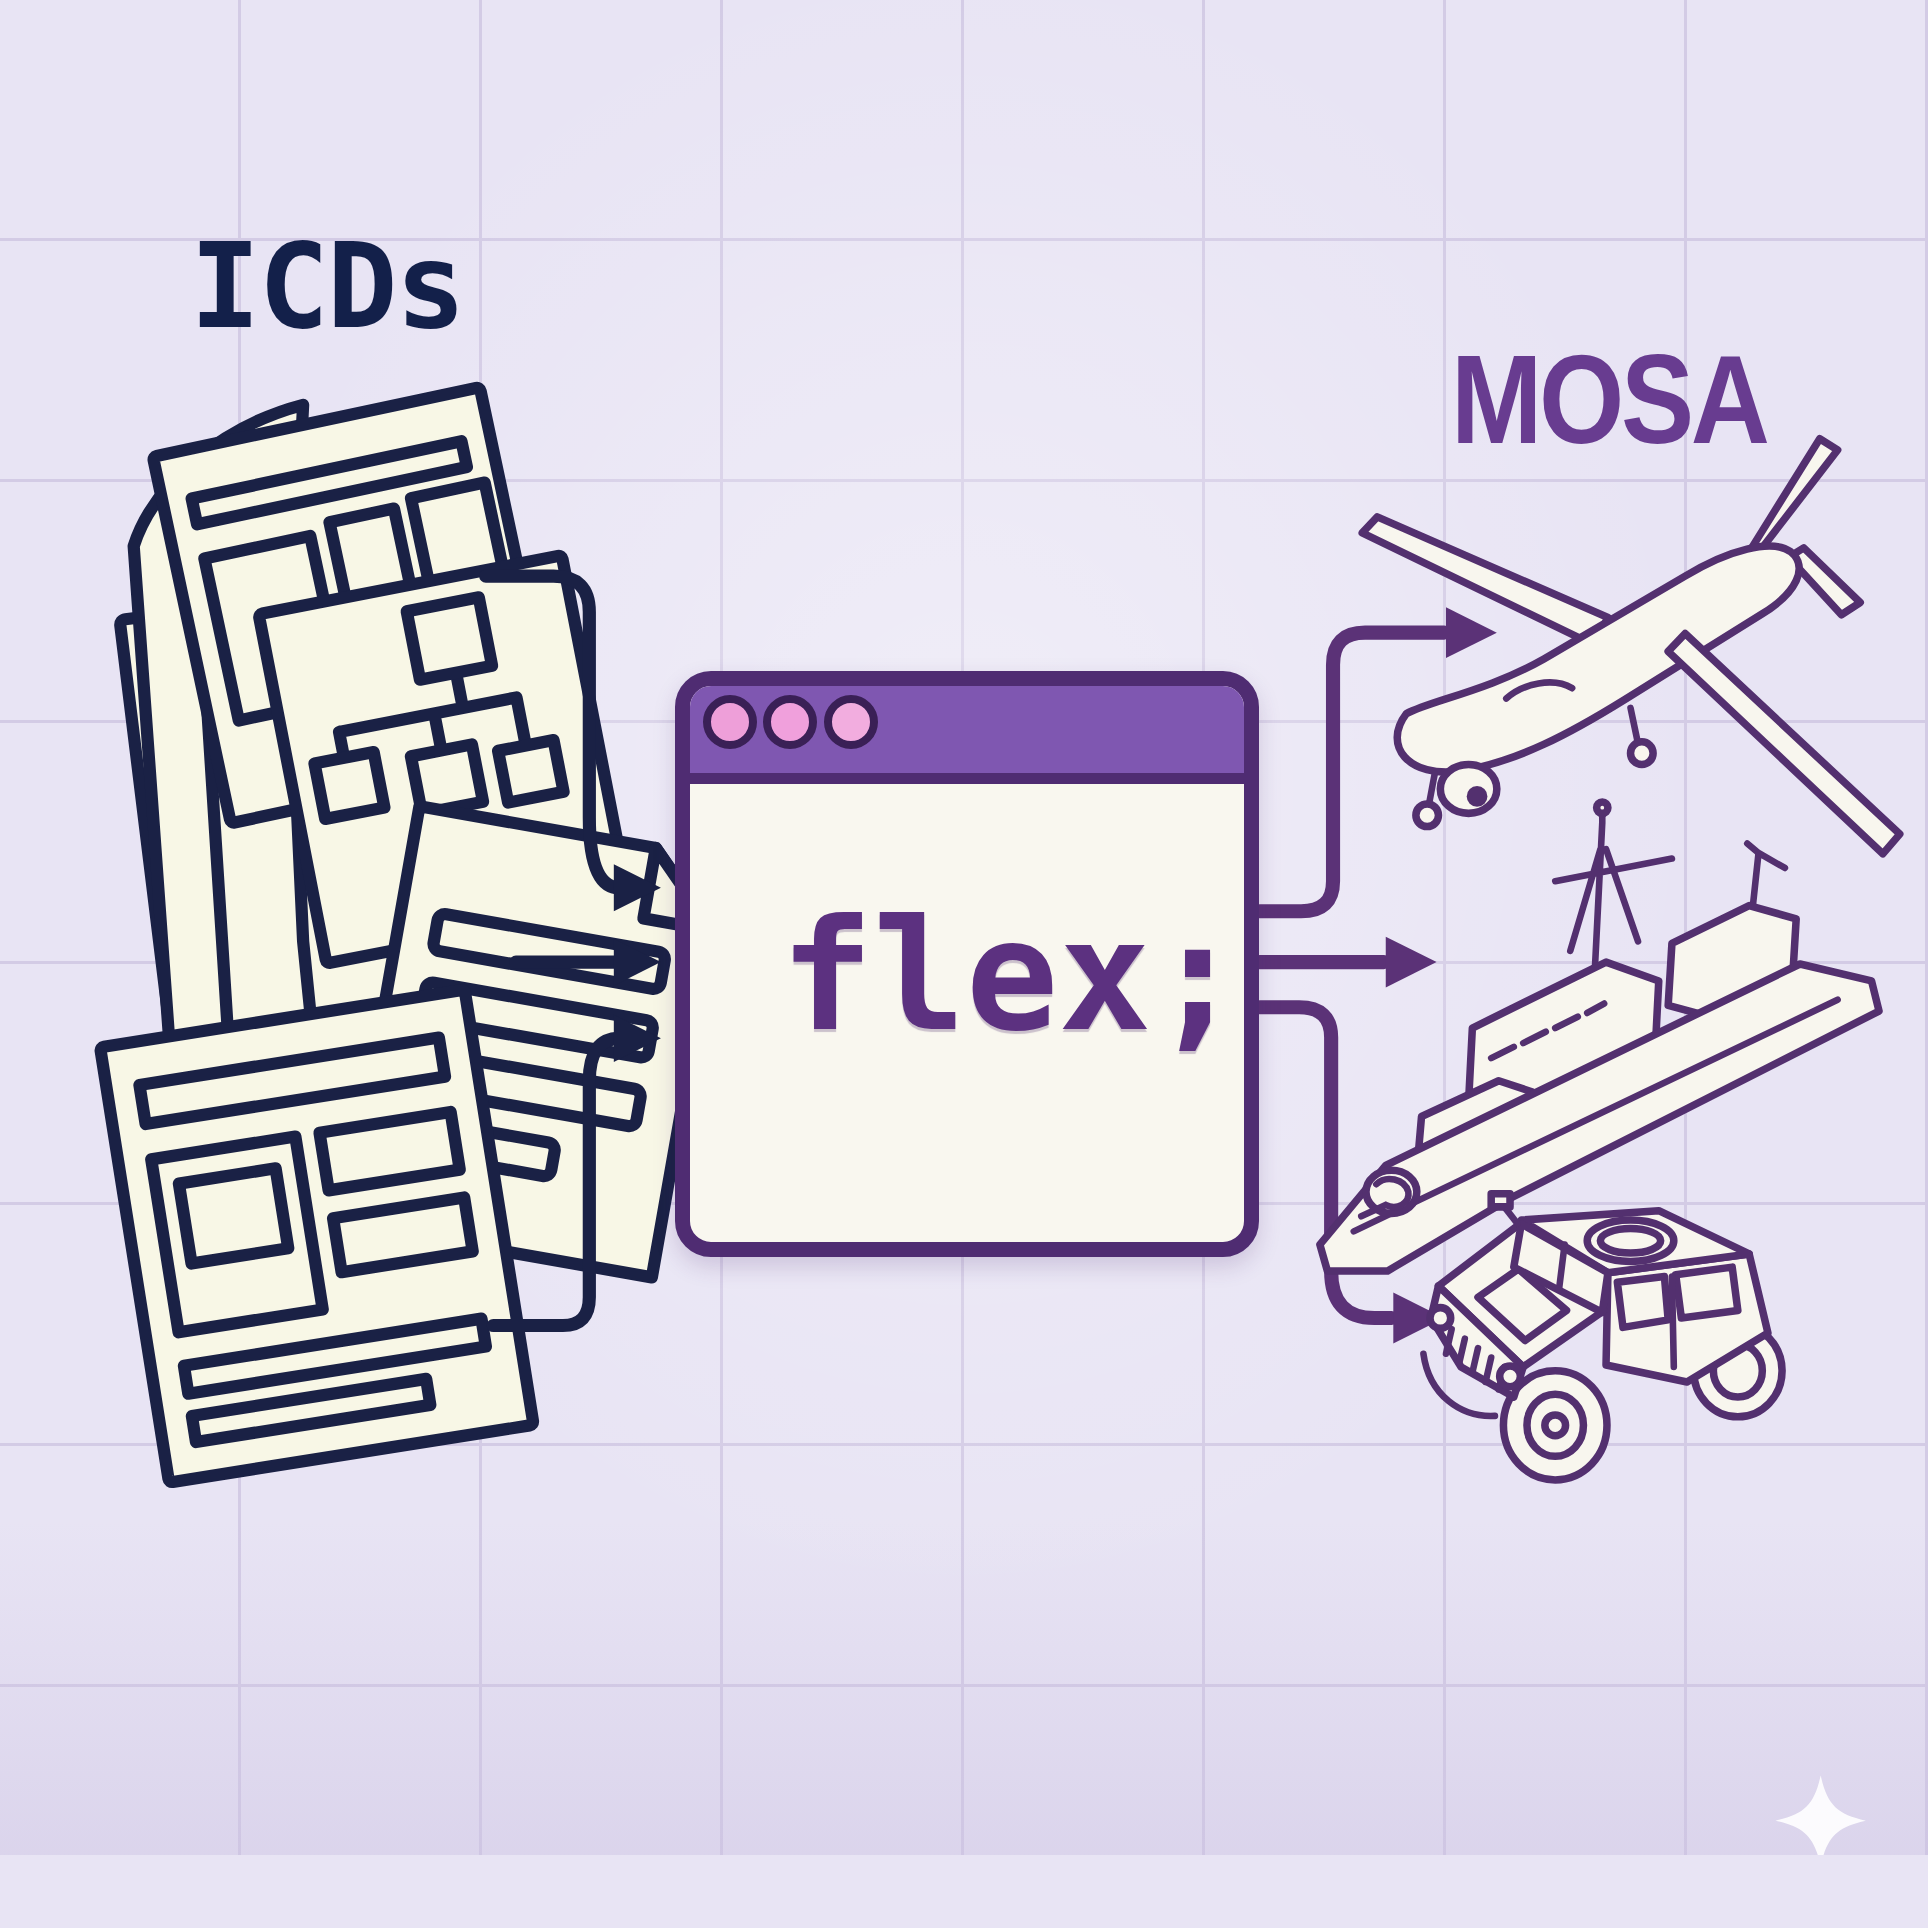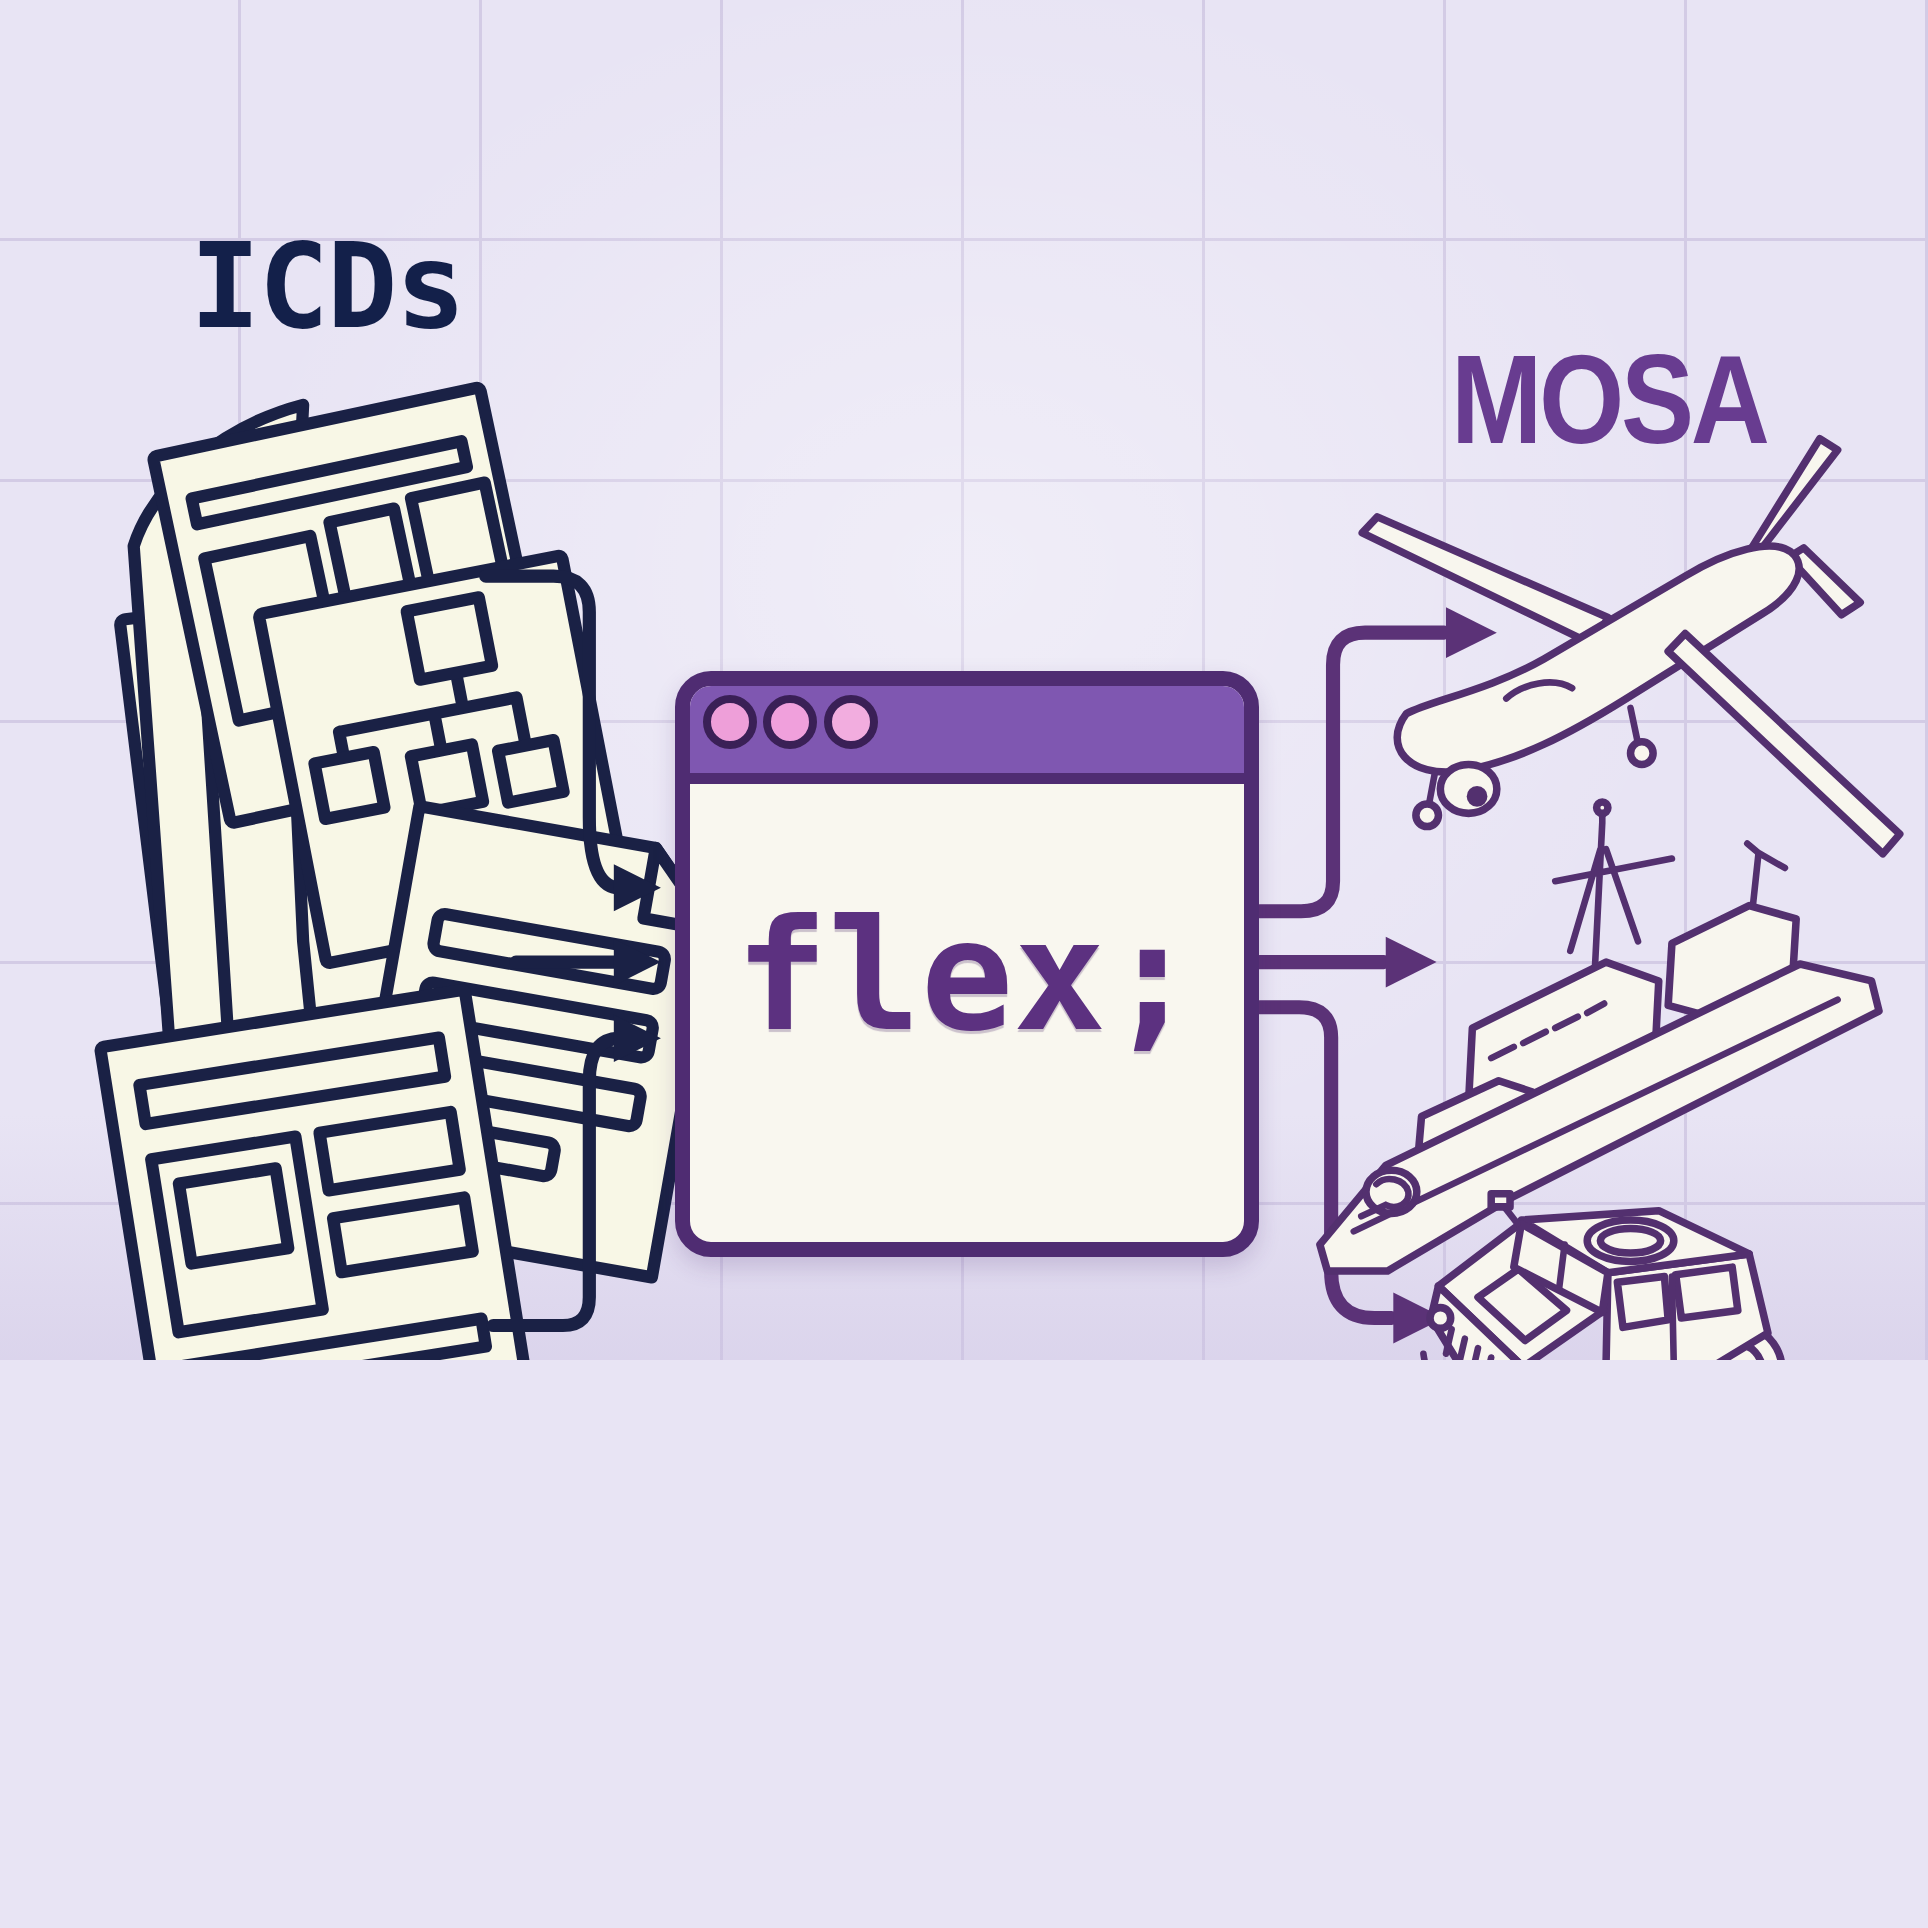--- a/index.html
+++ b/index.html
@@ -1,17 +1,17 @@
 <!DOCTYPE html>
 <html style="--background: #e8e4f4; --grid: #d3cbe5; --navy: #1a2145; --icds: #13204a; --mosa: #683c90; --purple: #5b3277; --purple-line: #53306f; --titlebar: #7f57b1; --window-border: #4f2c72; --window-bg: #f9f7ef; --code: #5c3180; --doc-fill: #f8f7e6; --doc-fill2: #f8f6ee; --dot-pink: #ee9fd9; --dot-ring: #3a2056; --sparkle: #ffffff;font-size:15px"><head>
 <meta charset="utf-8">
 <style>
   html,body{margin:0;padding:0;background:#e8e4f4;}
   .canvas{
-    position:relative;width:1928px;height:1360px;overflow:hidden;
+    position:relative;width:1928px;height:1855px;overflow:hidden;
     background:
       radial-gradient(ellipse at 50% 42%, rgba(255,255,255,.35) 0%, rgba(255,255,255,0) 55%),
       linear-gradient(to bottom, rgba(210,200,232,0) 82%, rgba(203,193,226,.45) 100%),
       repeating-linear-gradient(to right,  transparent 0 238px, var(--grid) 238px 241px),
       repeating-linear-gradient(to bottom, transparent 0 238px, var(--grid) 238px 241px),
       var(--background);
     font-family:"DejaVu Sans Mono","Liberation Mono",monospace;
   }
   .art{position:absolute;left:0;top:0;width:1928px;height:1928px;}
 
@@ -41,21 +41,21 @@
   }
   .dot{
     position:absolute;top:8.5px;width:38px;height:38px;border-radius:50%;
     border:8.5px solid var(--dot-ring);background:var(--dot-pink);
   }
   .dot.d1{left:13px;}
   .dot.d2{left:73px;background:#f0a0dc;}
   .dot.d3{left:134px;background:#f2addf;}
   .win-body{
     position:absolute;left:0;top:98px;right:0;bottom:0;
-    display:flex;align-items:center;justify-content:center;
+    display:flex;align-items:center;justify-content:flex-end;
   }
   .code{
     font-family:"DejaVu Sans Mono","Liberation Mono",monospace;
     font-size:154px;font-weight:600;color:var(--code);
     transform:translateY(-38px);
     text-shadow:0 2.8px 0.9px rgba(66,32,100,.25);
   }
 
   
   .doc      {fill:var(--doc-fill);stroke:var(--navy);stroke-width:13;stroke-linejoin:round;}

